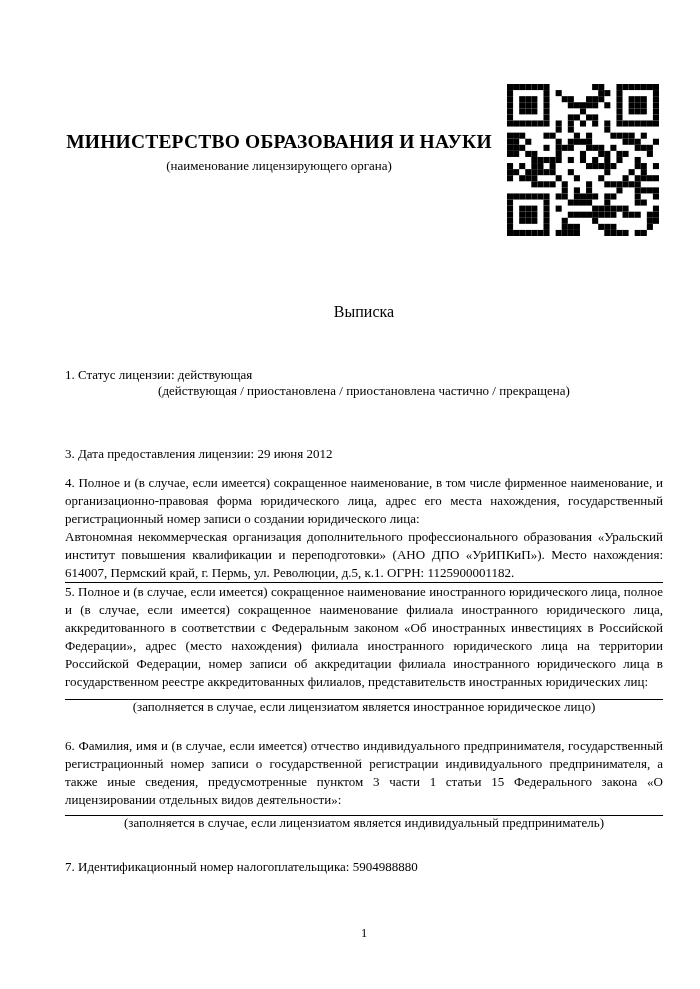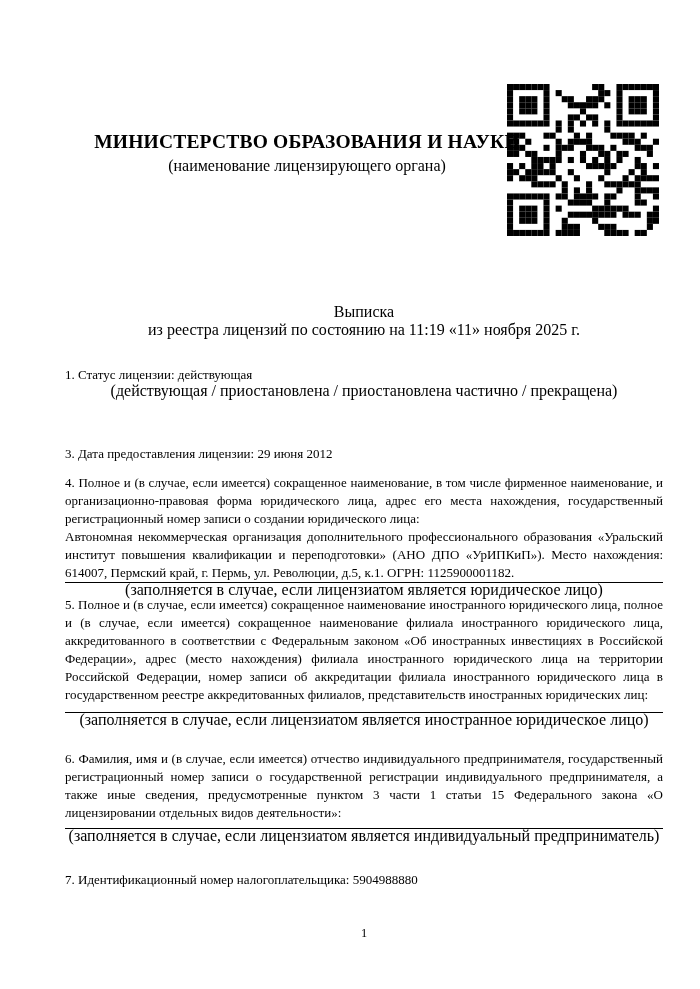--- a/index.html
+++ b/index.html
@@ -14,42 +14,41 @@
   }
   
   .qr{
     position:absolute;left:507px;top:84px;width:152px;height:152px;
   }
   .qr svg{width:100%;height:100%;display:block;}
   
   .header{
     position:absolute;left:65px;top:128px;width:428px;
     text-align:center;
-    margin-left:28px;
   }
   .header .h-line{
     font-weight:bold;font-size:19.5px;line-height:27px;letter-spacing:.2px;
   }
   .header .h-caption{
-    font-size:16px;line-height:14px;margin-top:4px;
+    font-size:13px;line-height:14px;margin-top:4px;
   }
   
   .doc-title{
     position:absolute;left:65px;top:303px;width:598px;
     text-align:center;font-size:16px;line-height:18px;
   }
   
   .body{
     position:absolute;left:65px;top:366px;width:598px;
     font-size:13px;line-height:18px;
   }
   .item-line{white-space:nowrap;}
   .just{text-align:justify;text-justify:inter-word;}
   .small-caption{
-    font-size:16px;line-height:13px;text-align:center;
+    font-size:13px;line-height:13px;text-align:center;
   }
   .rule{
     border:0;border-top:1.6px solid #000;margin:0;height:0;
   }
   .mb-i1{margin-bottom:29px;}
   .mb-i2{margin-bottom:16px;}
   .mb-i3{margin-bottom:11px;margin-top:48px;}
   .mb-i4{}
   .mb-i5{margin-bottom:24px;}
   .mb-i6{margin-bottom:29px;}
@@ -373,40 +372,38 @@
       </svg>
   </div>
 
   <div class="header">
     <div class="h-line">МИНИСТЕРСТВО ОБРАЗОВАНИЯ И НАУКИ</div>
     <div class="h-caption">(наименование лицензирующего органа)</div>
   </div>
 
   <div class="doc-title">
     <div>Выписка</div>
-    <div>из реестра лицензий по состоянию на 11:19 «11» ноября 2025 г.</div>
   </div>
 
   <div class="body">
 
     <div class="mb-i1">
       <div class="item-line">1. Статус лицензии: действующая</div>
       <div class="small-caption">(действующая / приостановлена / приостановлена частично / прекращена)</div>
     </div>
 
 
     <div class="mb-i3">
       <div class="item-line">3. Дата предоставления лицензии: 29 июня 2012</div>
     </div>
 
     <div class="mb-i4">
       <div class="just">4. Полное и (в случае, если имеется) сокращенное наименование, в том числе фирменное наименование, и организационно-правовая форма юридического лица, адрес его места нахождения, государственный регистрационный номер записи о создании юридического лица:</div>
       <div class="just">Автономная некоммерческая организация дополнительного профессионального образования «Уральский институт повышения квалификации и переподготовки» (АНО ДПО «УрИПКиП»). Место нахождения: 614007, Пермский край, г. Пермь, ул. Революции, д.5, к.1. ОГРН: 1125900001182.</div>
       <hr class="rule">
-      <div class="small-caption">(заполняется в случае, если лицензиатом является юридическое лицо)</div>
     </div>
 
     <div class="mb-i5">
       <div class="just">5. Полное и (в случае, если имеется) сокращенное наименование иностранного юридического лица, полное и (в случае, если имеется) сокращенное наименование филиала иностранного юридического лица, аккредитованного в соответствии с Федеральным законом «Об иностранных инвестициях в Российской Федерации», адрес (место нахождения) филиала иностранного юридического лица на территории Российской Федерации, номер записи об аккредитации филиала иностранного юридического лица в государственном реестре аккредитованных филиалов, представительств иностранных юридических лиц:</div>
       <hr class="rule gap8">
       <div class="small-caption">(заполняется в случае, если лицензиатом является иностранное юридическое лицо)</div>
     </div>
 
     <div class="mb-i6">
       <div class="just">6. Фамилия, имя и (в случае, если имеется) отчество индивидуального предпринимателя, государственный регистрационный номер записи о государственной регистрации индивидуального предпринимателя, а также иные сведения, предусмотренные пунктом 3 части 1 статьи 15 Федерального закона «О лицензировании отдельных видов деятельности»:</div>

